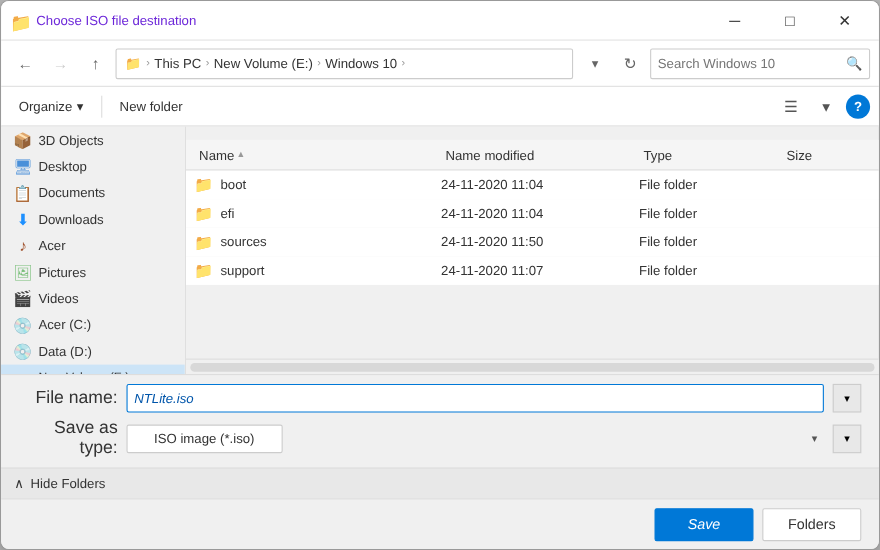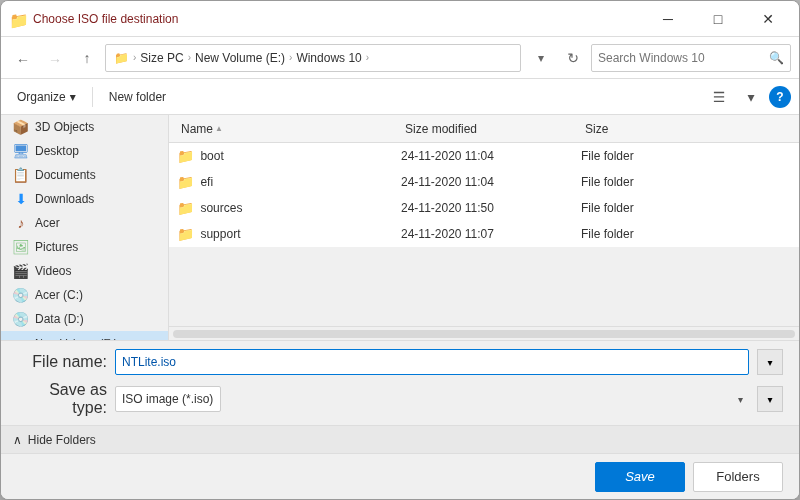--- a/index.html
+++ b/index.html
@@ -28,21 +28,21 @@
       flex-shrink: 0;
     }
     .title-bar-icon {
       width: 16px;
       height: 16px;
       margin-right: 8px;
       flex-shrink: 0;
     }
     .title-bar-text {
       font-size: 12px;
-      color: #7f1d1d;
+      color: #6d28d9;
       flex: 1;
     }
     .title-bar-controls {
       display: flex;
       gap: 4px;
     }
     .title-bar-btn {
       width: 46px;
       height: 30px;
       display: flex;
@@ -232,20 +232,21 @@
 
     
     .icon-yellow { color: #f0c040; }
 
     
     .file-pane {
       flex: 1;
       display: flex;
       flex-direction: column;
       overflow: hidden;
+      margin-top: 12px;
     }
 
     .file-table-header {
       display: grid;
       grid-template-columns: 1fr 180px 130px 80px;
       padding: 0 8px;
       height: 28px;
       align-items: center;
       background: #f5f5f5;
       border-bottom: 1px solid #ddd;
@@ -332,27 +333,28 @@
     .field-input {
       flex: 1;
       height: 26px;
       border: 1px solid #0078d7;
       border-radius: 2px;
       padding: 0 6px;
       font-size: 12px;
       background: #fff;
       outline: none;
       color: #0078d7;
+      font-style: italic;
     }
     .field-select {
       flex: 1;
       height: 26px;
       border: 1px solid #ccc;
       border-radius: 2px;
-      padding: 0 6px;
+      padding: 0 24px;
       font-size: 12px;
       background: #fff;
       outline: none;
       color: #333;
       appearance: none;
       -webkit-appearance: none;
     }
     .select-wrapper {
       flex: 1;
       position: relative;
@@ -440,21 +442,21 @@
   </div>
 
   <div class="nav-bar">
     <button class="nav-btn">←</button>
     <button class="nav-btn" disabled="">→</button>
     <button class="nav-btn">↑</button>
 
     <div class="breadcrumb-bar">
       <span style="font-size:12px">📁</span>
       <span class="breadcrumb-sep">›</span>
-      <span style="font-size:12px">Size PC</span>
+      <span style="font-size:12px">This PC</span>
       <span class="breadcrumb-sep">›</span>
       <span style="font-size:12px">New Volume (E:)</span>
       <span class="breadcrumb-sep">›</span>
       <span style="font-size:12px;font-weight:500">Windows 10</span>
       <span class="breadcrumb-sep">›</span>
     </div>
     <button class="nav-btn" style="font-size:12px;margin-left:2px;">▾</button>
 
     <button class="refresh-btn">↻</button>
 
@@ -526,21 +528,24 @@
     </div>
 
     <div class="file-pane">
 
       <div class="file-table-header">
         <div class="col-header">
           <span>Name</span>
           <span class="sort-arrow">▲</span>
         </div>
         <div class="col-header">
-          <span>Size modified</span>
+          <span>Name modified</span>
+        </div>
+        <div class="col-header">
+          <span>Type</span>
         </div>
         <div class="col-header">
           <span>Size</span>
         </div>
       </div>
 
       <div class="file-list">
       <div class="file-row">
       <div class="file-name-cell">
         <span class="file-folder-icon">📁</span>

